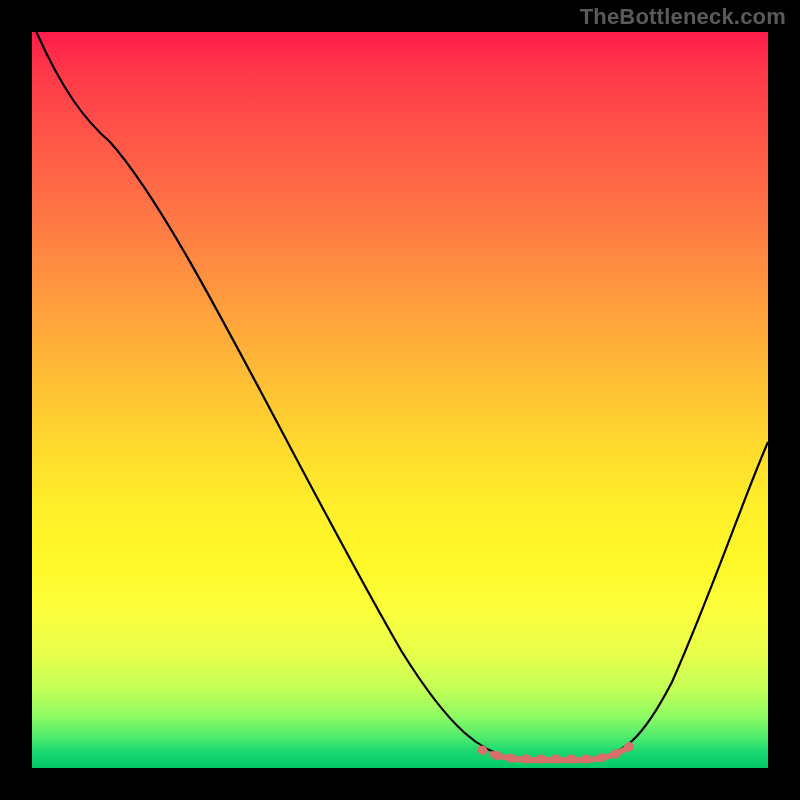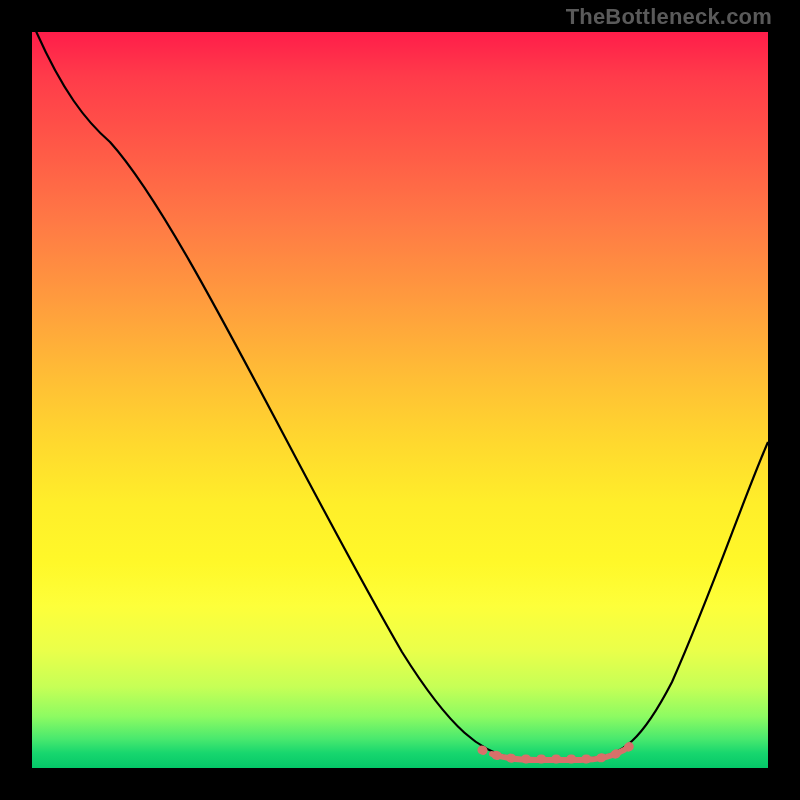--- a/index.html
+++ b/index.html
@@ -13,21 +13,21 @@
   }
   .frame {
     position: relative;
     width: 800px;
     height: 800px;
     background: #000;
   }
   .watermark {
     position: absolute;
     top: 4px;
-    right: 28px;
+    right: 14px;
     color: #5a5a5a;
     font-size: 22px;
     font-weight: bold;
     letter-spacing: 0.2px;
     z-index: 10;
   }
   .plot {
     position: absolute;
     left: 32px;
     top: 32px;

